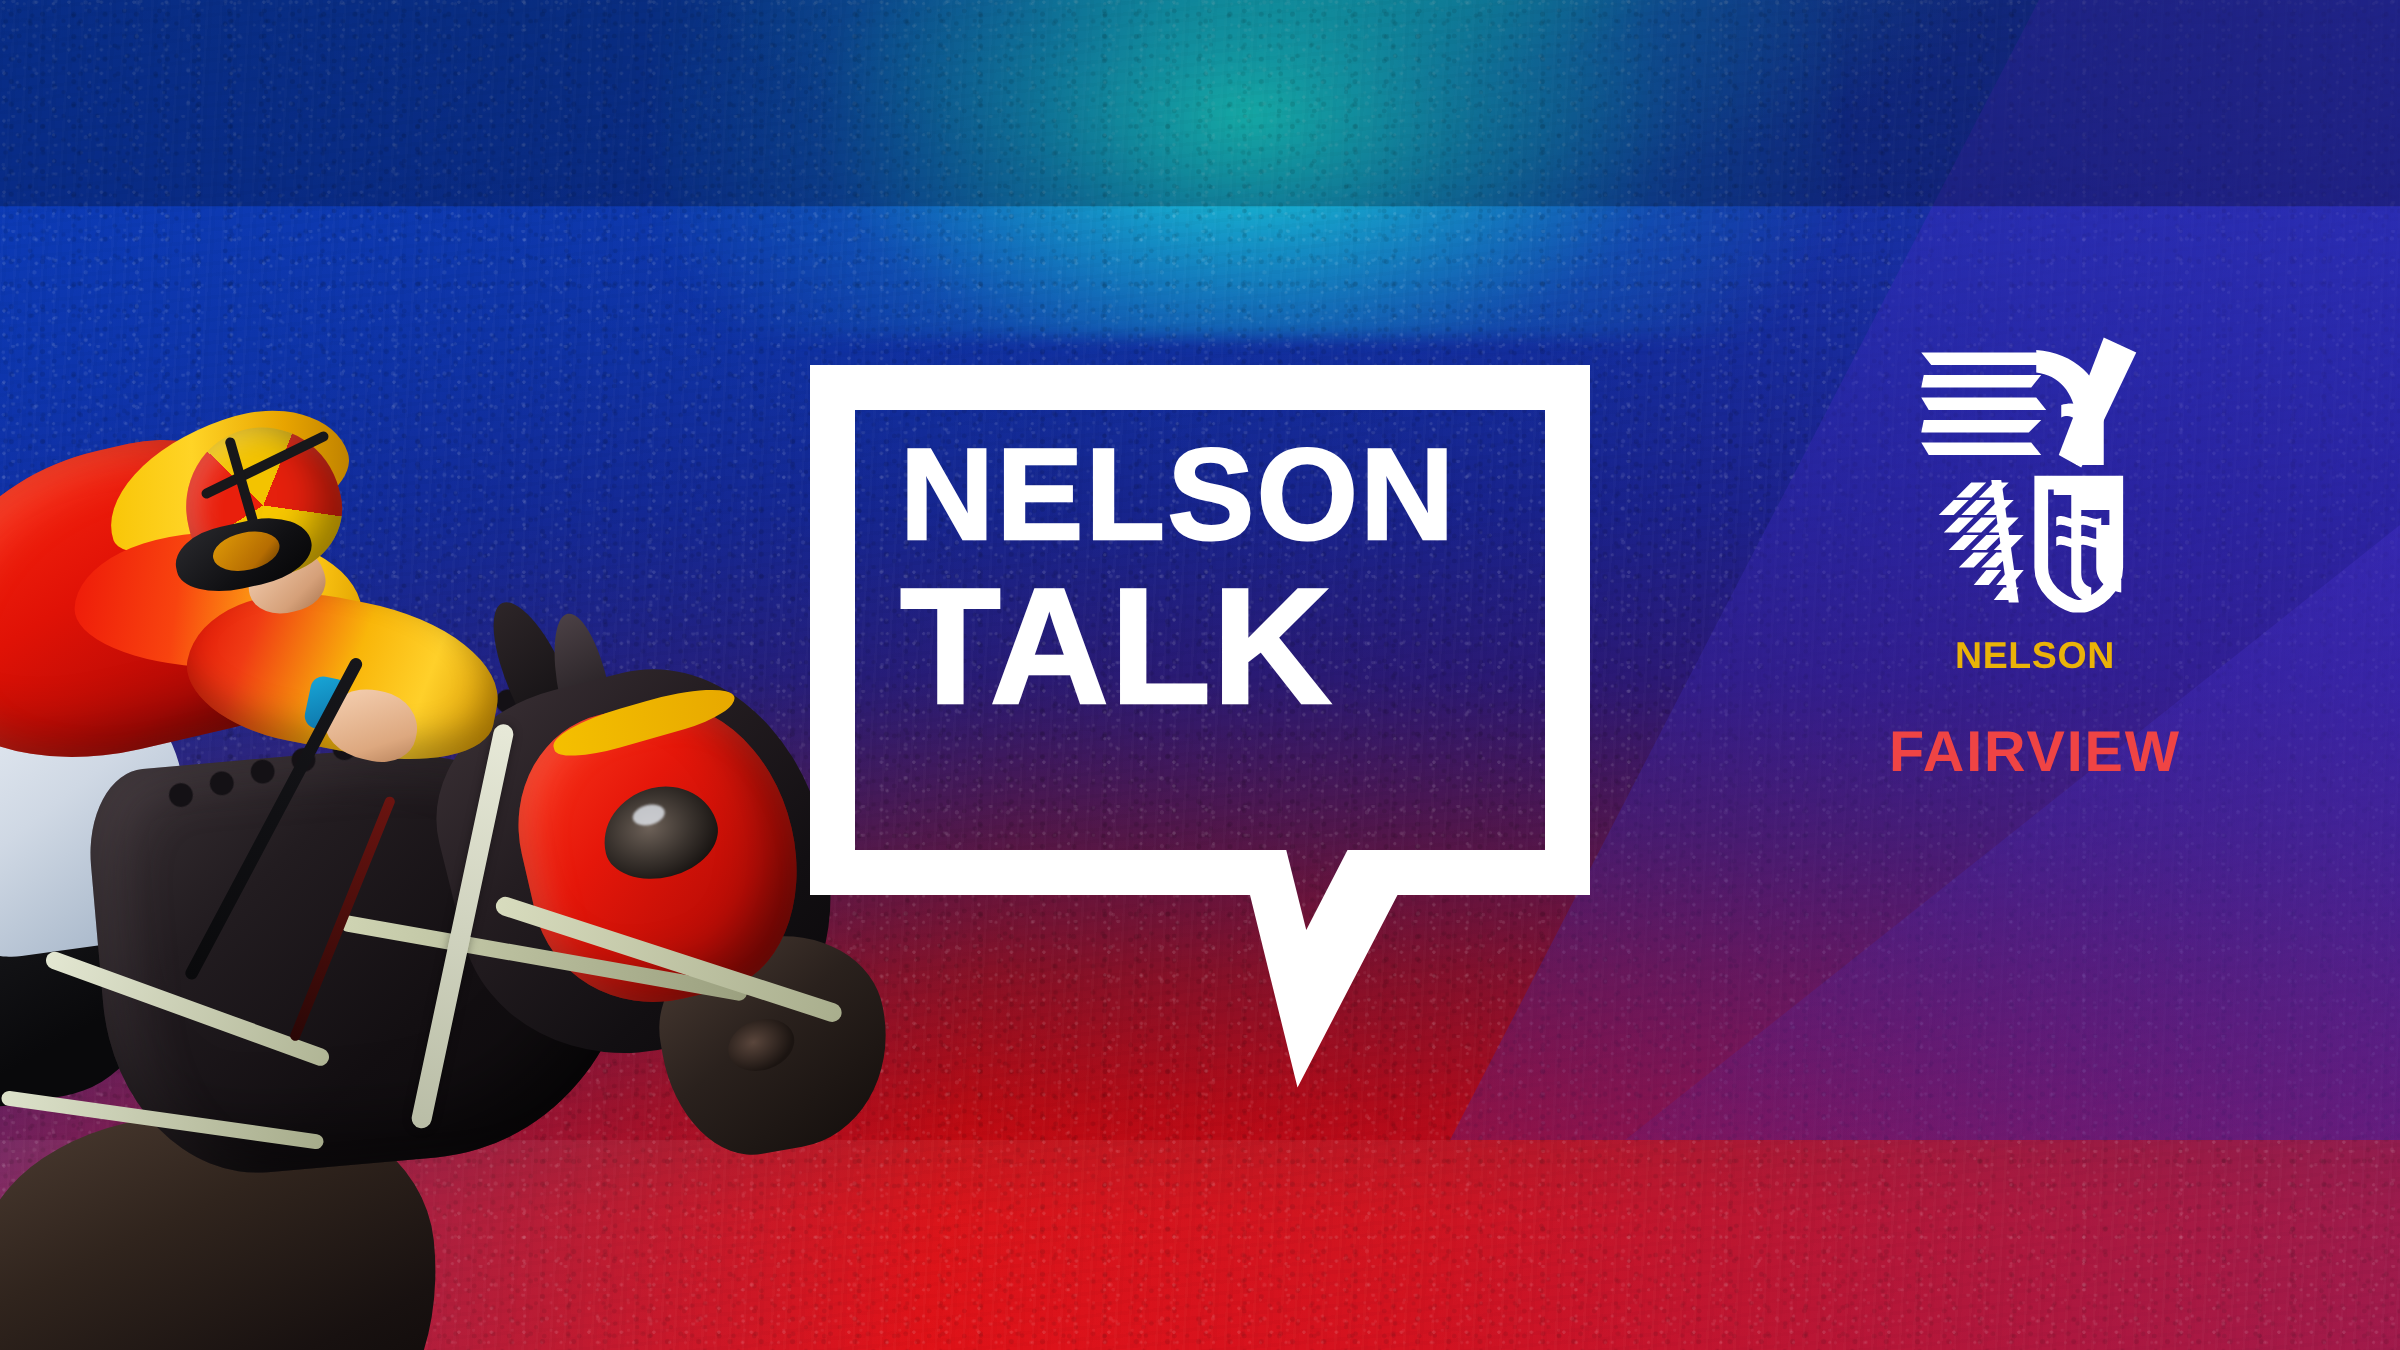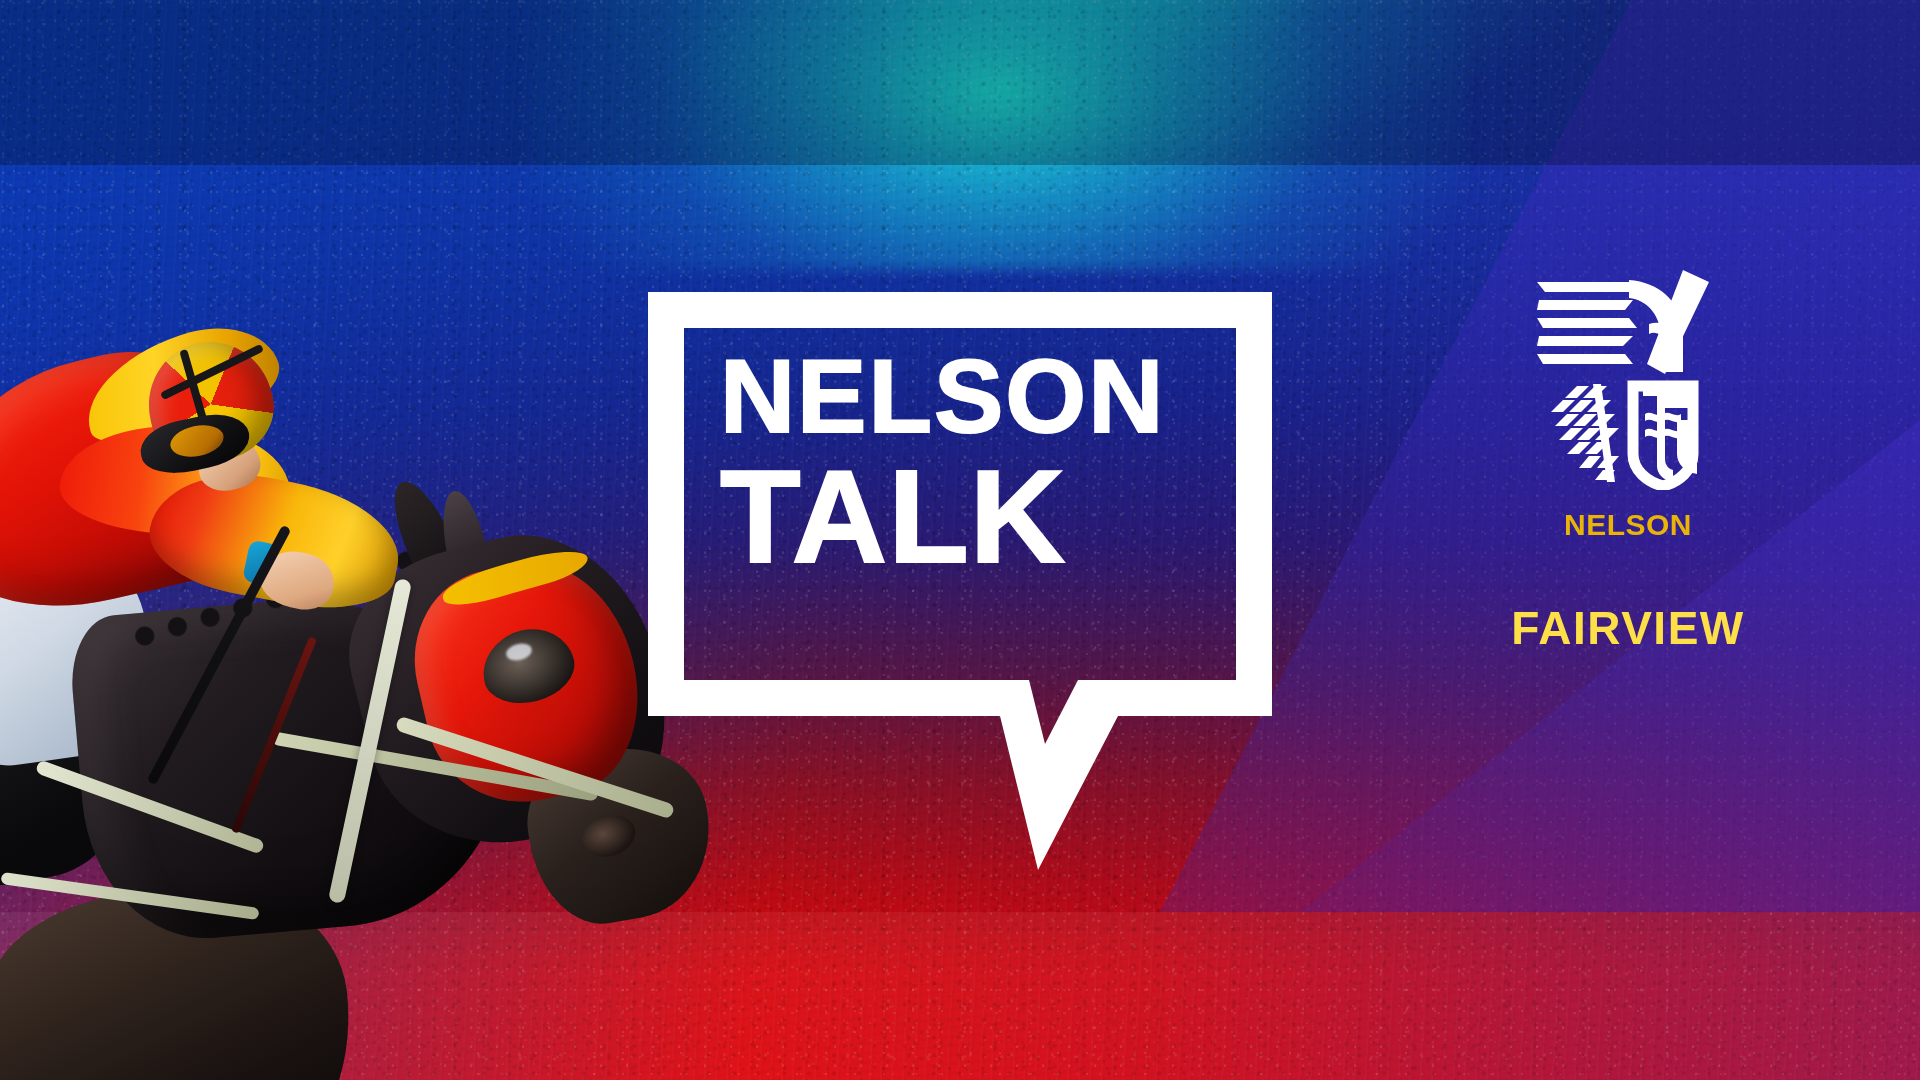--- a/index.html
+++ b/index.html
@@ -330,23 +330,23 @@
   .brand-lines{margin-top:18px;}
   .brand-l{
     font-family:"Liberation Sans", sans-serif;
     font-weight:700;color:#eab308;line-height:1.10;
     letter-spacing:.5px;
   }
   .bl1{font-size:30px;}
   .bl2{font-size:30px;}
   .bl3{font-size:30px;}
   .fairview{
-    margin-top:60px;
+    margin-top:33px;
     font-family:"Liberation Sans", sans-serif;
-    font-weight:700;font-size:46px;letter-spacing:1.5px;color:#fde047;
+    font-weight:700;font-size:46px;letter-spacing:1.5px;color:#ef4444;
   }
 </style>
 </head>
 <body>
 
 <div id="stage">
 
   <div class="bg-base"></div>
   <div class="bg-side"></div>
   <div class="bg-glow"></div>

